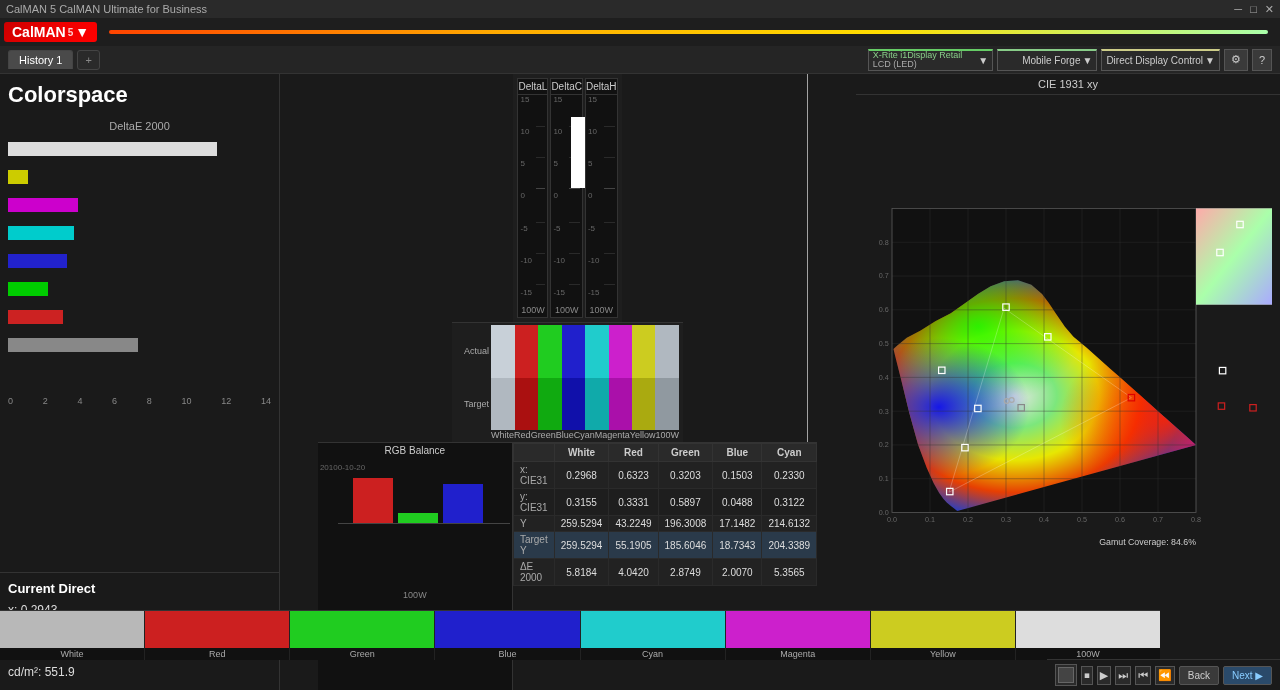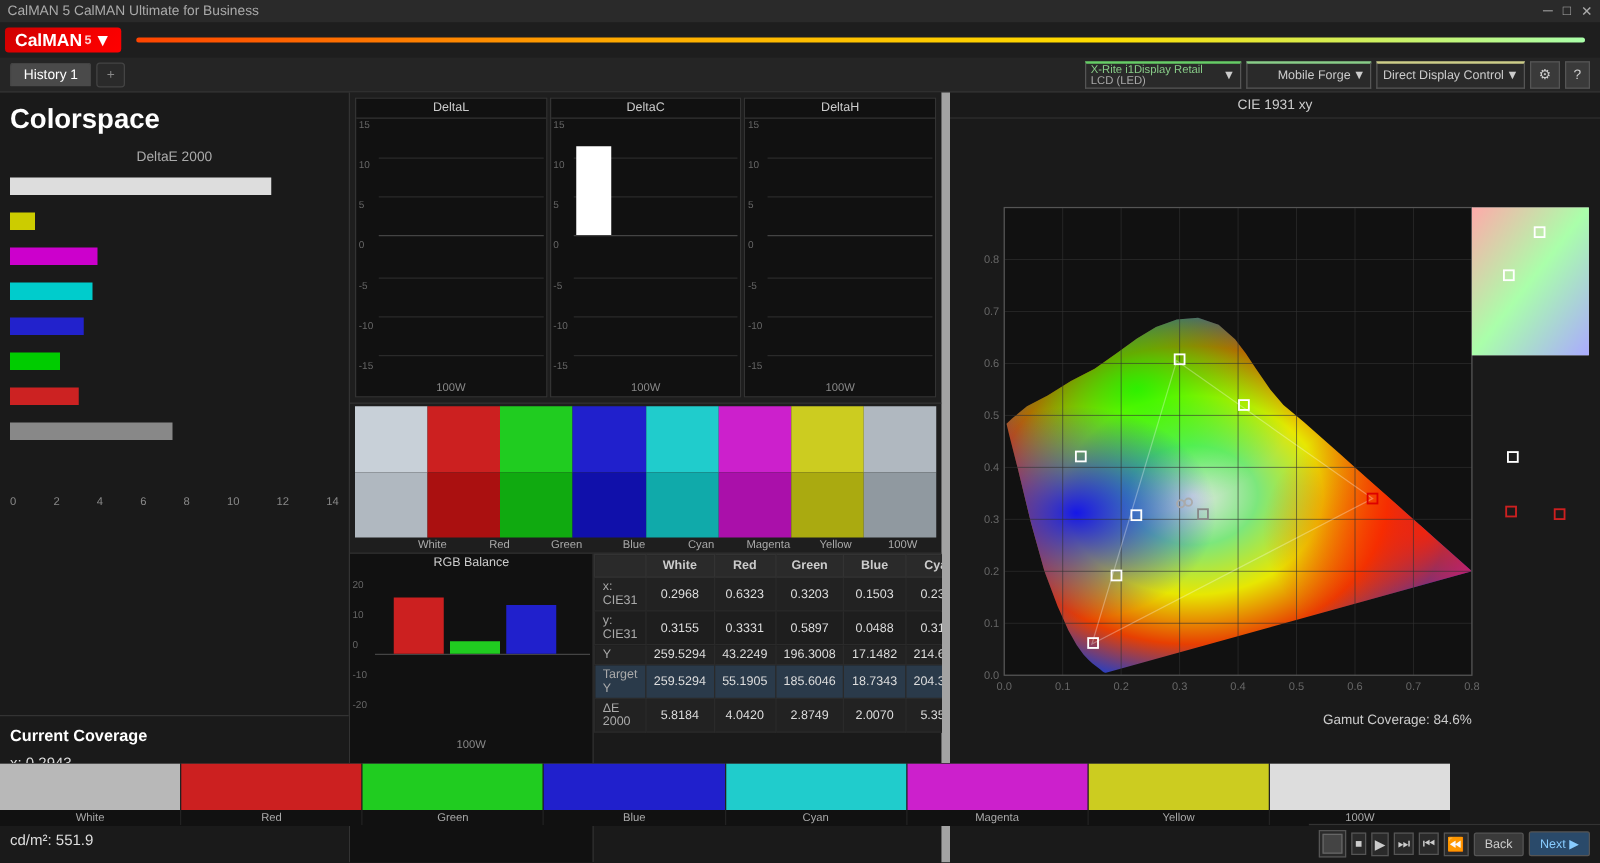--- a/index.html
+++ b/index.html
@@ -134,20 +134,21 @@
       cursor: pointer;
       height: 22px;
       display: flex;
       align-items: center;
       justify-content: center;
     }
     
     #main {
       display: flex;
       height: calc(690px - 18px - 28px - 28px);
+      gap: 48px;
     }
     #colorspace-title {
       font-size: 22px;
       font-weight: bold;
       color: #fff;
       margin-bottom: 8px;
     }
     #deltae-title {
       font-size: 11px;
       color: #aaa;
@@ -253,21 +254,22 @@
     #left-content {
       display: flex;
       flex-direction: column;
       width: 280px;
       border-right: 1px solid #333;
     }
     #middle-content {
       display: flex;
       flex-direction: column;
       width: 480px;
-      border-right: 7px solid #a3a3a3;
+      border-right: 1px solid #a3a3a3;
+      align-items: center;
     }
     #right-content {
       flex: 1;
       display: flex;
       flex-direction: column;
     }
     
     table.data-tbl {
       width: 100%;
       border-collapse: collapse;
@@ -383,21 +385,21 @@
             <span>6</span>
             <span>8</span>
             <span>10</span>
             <span>12</span>
             <span>14</span>
         </div>
       </div>
     </div>
 
     <div id="bottom-left-section" style="border-top:1px solid #333; padding:8px; background:#1a1a1a;">
-      <h3 style="font-size:13px; color:#fff; margin-bottom:4px;">Current Coverage</h3>
+      <h3 style="font-size:13px; color:#fff; margin-bottom:4px;">Current Direct</h3>
       <div style="font-size:12px; color:#ddd; line-height:1.7;">
         <div>x: 0.2943</div>
         <div>y: 0.312</div>
         <div>fL: 161.08</div>
         <div>cd/m²: 551.9</div>
       </div>
     </div>
   </div>
 
   <div id="middle-content">
@@ -470,20 +472,24 @@
           <div class="chart-grid-h" style="top:71%; border-color:#2a2a2a;"></div>
           <div class="chart-grid-h" style="top:85%; border-color:#2a2a2a;"></div>
           <span class="chart-x-label">100W</span>
         </div>
       </div>
     </div>
 
     <div style="padding: 2px 4px; background:#1e1e1e; border-top:1px solid #333;">
       <div style="display:flex; height:105px;">
 
+        <div class="swatch-label-col">
+          <span>Actual</span>
+          <span>Target</span>
+        </div>
 
         <div id="swatches-inner" style="display:flex; flex:1;">
             <div style="flex: 1 1 0%; display: flex; flex-direction: column;">
               <div style="flex: 1 1 0%; background: rgb(200, 208, 216);"></div>
               <div style="flex: 1 1 0%; background: rgb(176, 184, 192);"></div>
             </div>
             <div style="flex: 1 1 0%; display: flex; flex-direction: column;">
               <div style="flex: 1 1 0%; background: rgb(204, 32, 32);"></div>
               <div style="flex: 1 1 0%; background: rgb(170, 16, 16);"></div>
             </div>
@@ -525,21 +531,21 @@
           <div style="flex: 1 1 0%; text-align: center; font-size: 9px; color: rgb(170, 170, 170);">100W</div>
         </div>
     </div>
 
     <div style="display:flex; flex:1; border-top:1px solid #333; background:#1a1a1a; overflow:hidden;">
 
       <div style="width:195px; border-right:1px solid #333; background:#111;">
         <div style="text-align:center; font-size:10px; color:#ccc; padding:2px;">RGB Balance</div>
         <div style="position:relative; height:130px;">
 
-          <div style="position:absolute; left:2px; top:5px; bottom:20px; display:flex; flex-direction:column; justify-content:space-between; color:#666; font-size:8px;">
+          <div style="position:absolute; left:2px; top:5px; bottom:20px; display:flex; flex-direction:row; justify-content:space-between; color:#666; font-size:8px;">
             <span>20</span>
               <span>10</span>
               <span>0</span>
               <span>-10</span>
               <span>-20</span>
           </div>
 
           <div style="position:absolute; left:20px; right:2px; top:50%; border-top:1px solid #444;"></div>
 
           <div style="position:absolute; left:35px; width:40px; background:#cc2020; bottom:calc(50% - 0px); height:35%; top:auto;"></div>

